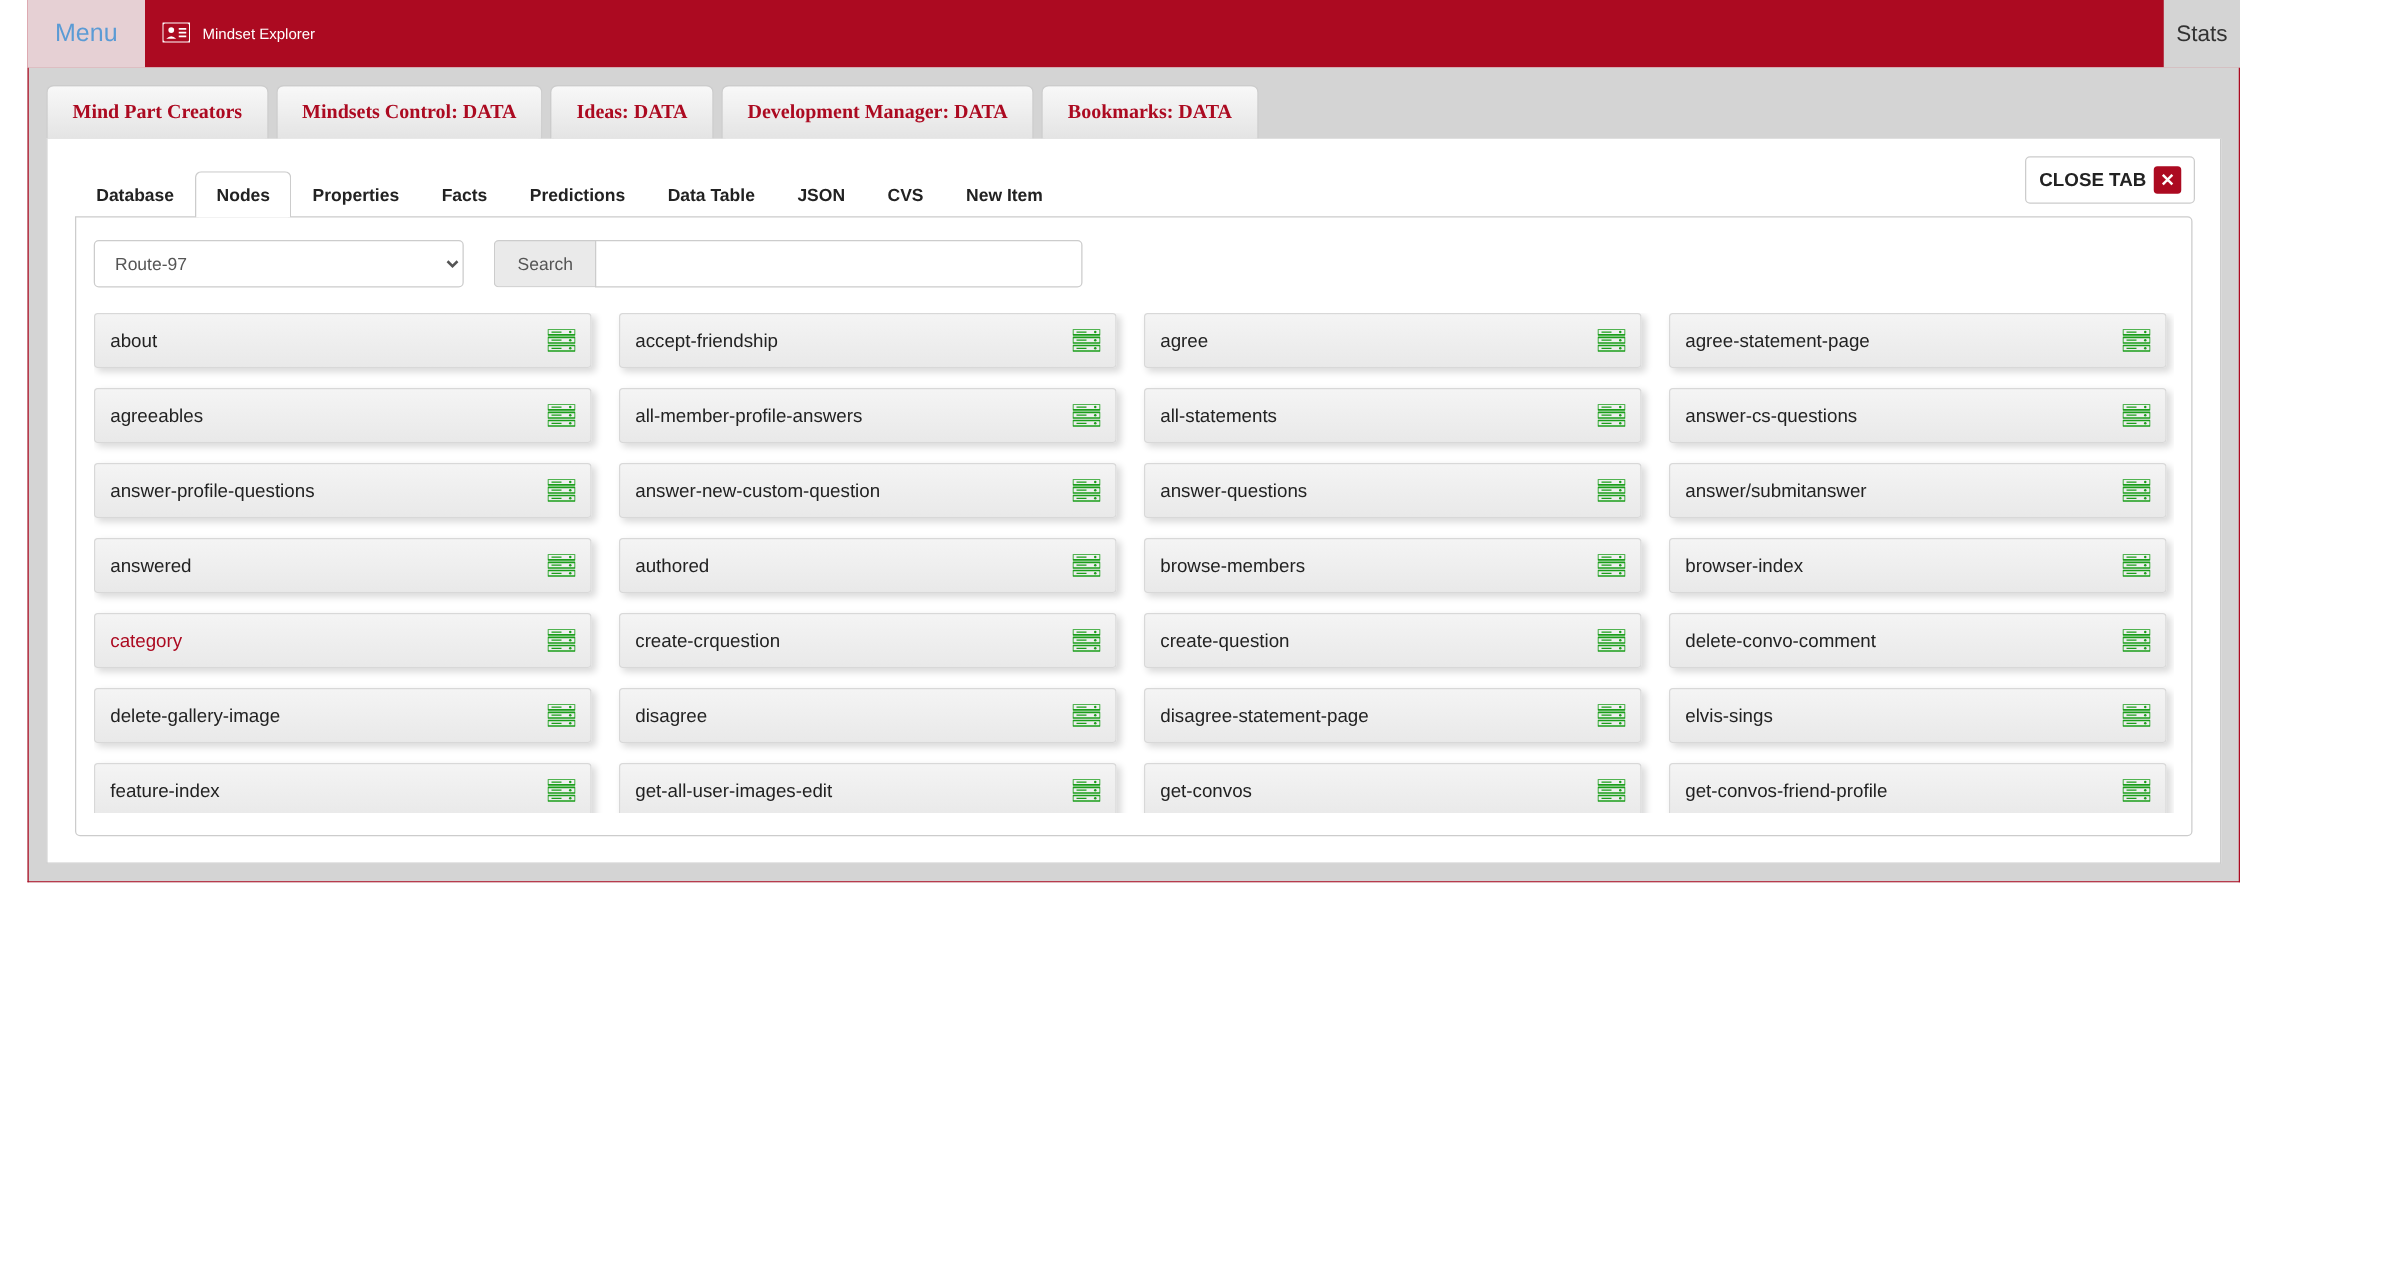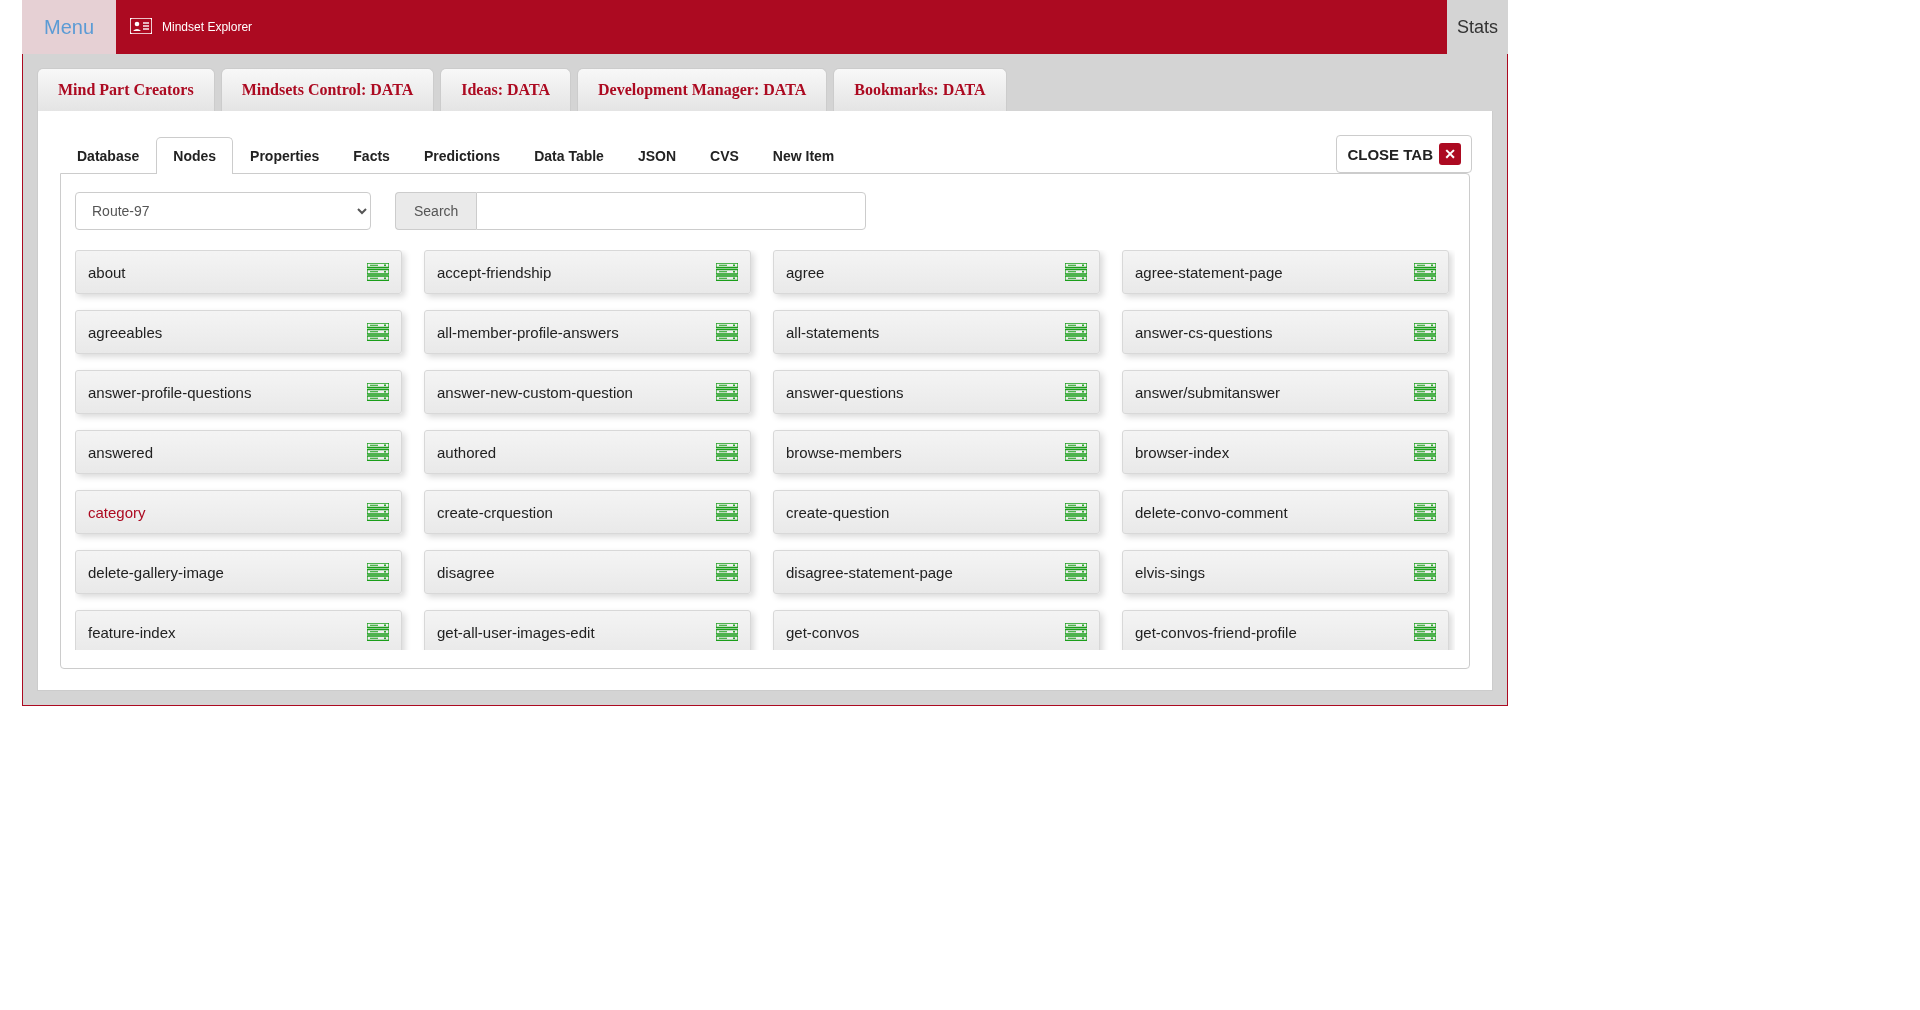--- a/index.html
+++ b/index.html
@@ -3,21 +3,21 @@
 <meta charset="utf-8">
 <style>
   * { box-sizing: border-box; margin: 0; padding: 0; }
   body {
     font-family: "Segoe UI", Arial, sans-serif;
     background: #fff;
     font-size: 14px;
     color: #333;
   }
   .app-wrapper {
-    width: 1508px;
+    width: 1792px;
     margin: 0;
     padding-left: 22px;
   }
   
   .header-bar {
     display: flex;
     align-items: stretch;
     height: 54px;
     background: #ac0a21;
   }
@@ -98,21 +98,21 @@
     border: 1px solid #ccc;
     border-top: none;
     padding: 16px 22px 20px 22px;
     min-height: 580px;
     position: relative;
   }
 
   
   .close-tab-wrap {
     position: absolute;
-    top: 24px;
+    top: 14px;
     right: 20px;
   }
   .close-tab-btn {
     background: #fff;
     border: 1px solid #ccc;
     border-radius: 4px;
     padding: 7px 10px;
     font-weight: 700;
     font-size: 15px;
     color: #222;

